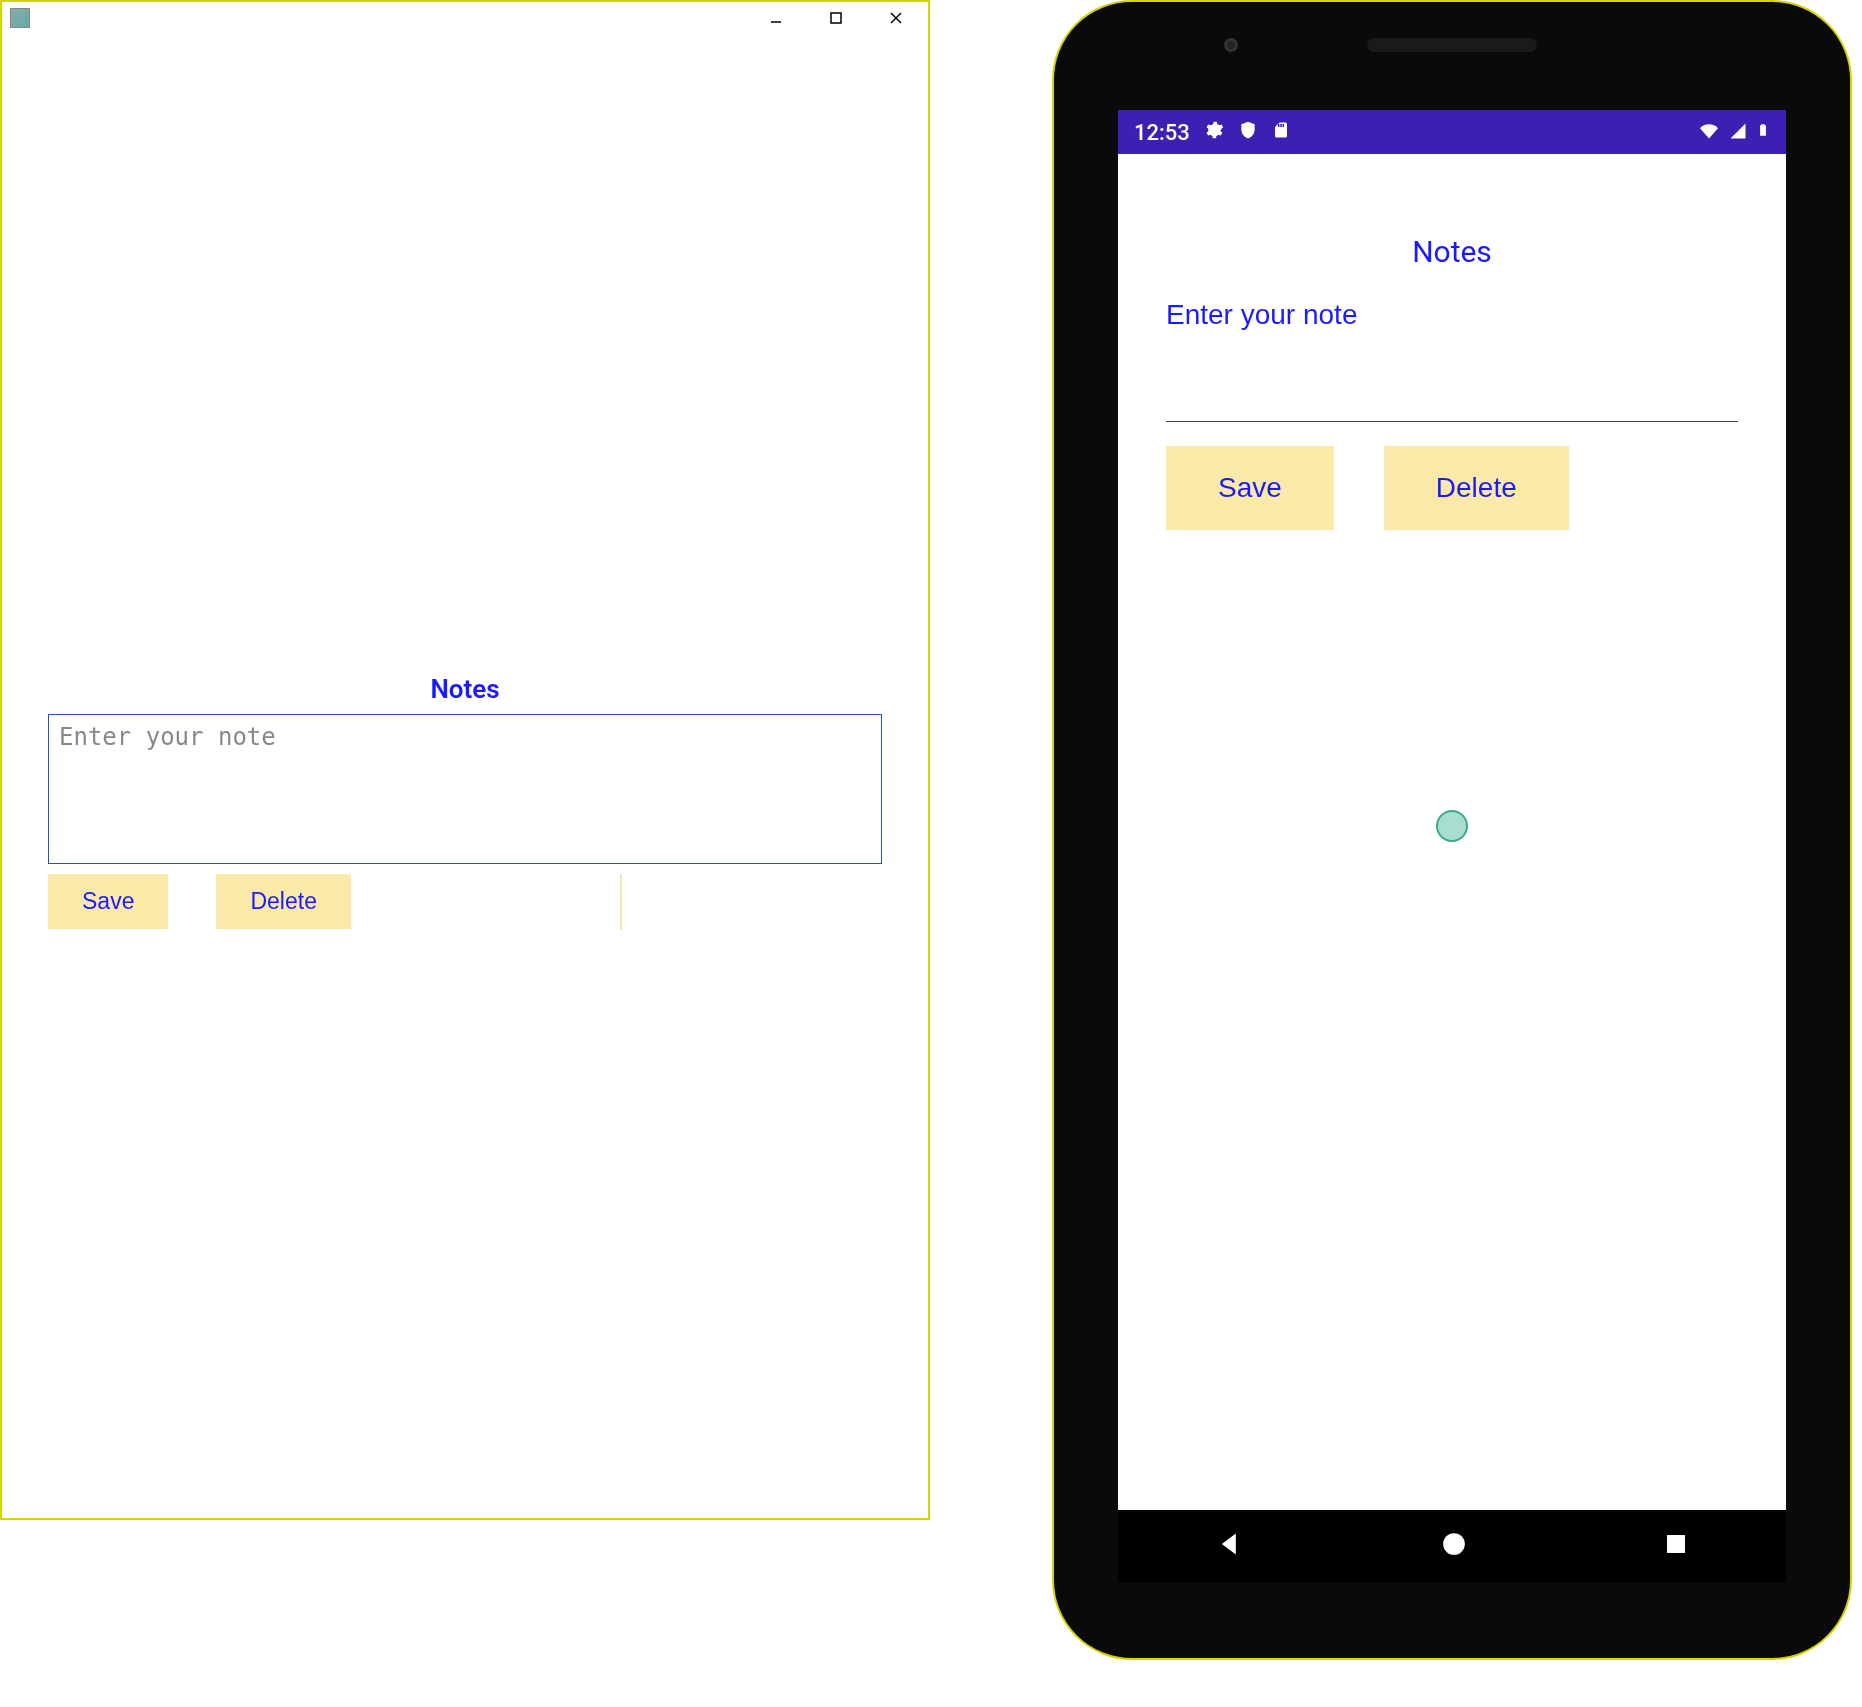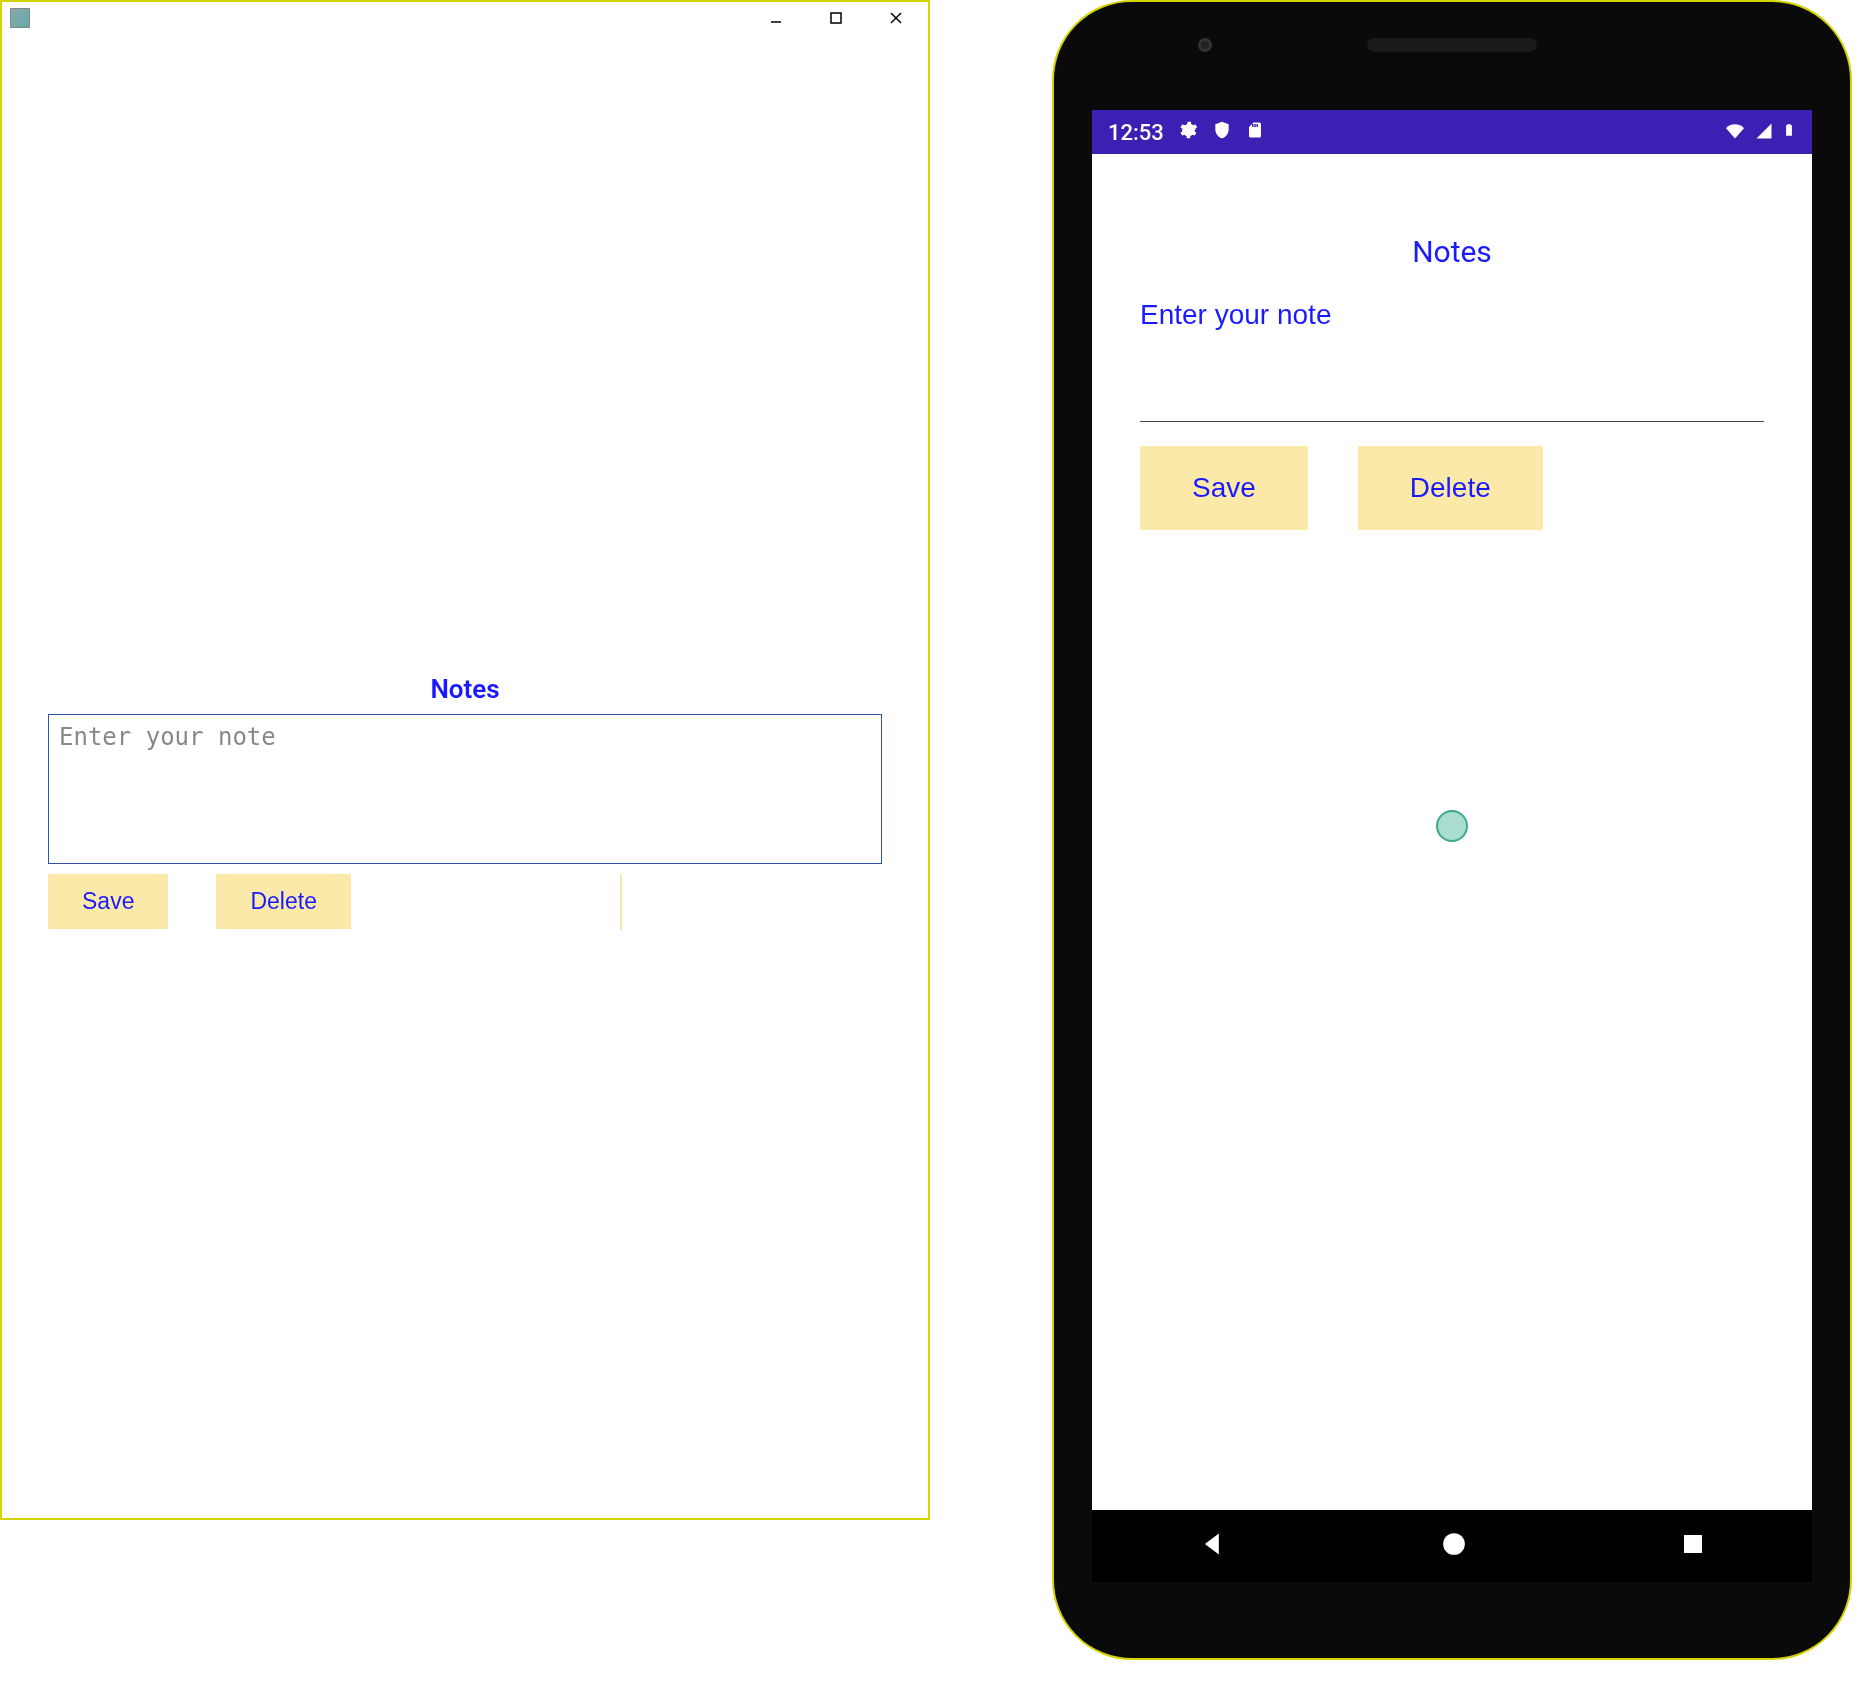--- a/index.html
+++ b/index.html
@@ -99,21 +99,21 @@
 
     
     .phone {
       position: absolute;
       left: 1052px;
       top: 0;
       width: 800px;
       height: 1660px;
       background: #0a0a0a;
       border-radius: 80px;
-      padding: 18px 4px;
+      padding: 18px 30px;
       border: 2px solid #d4d400;
     }
     .phone-edge {
       width: 100%;
       height: 100%;
       border-radius: 66px;
       background: #0a0a0a;
       padding: 12px;
       position: relative;
     }

